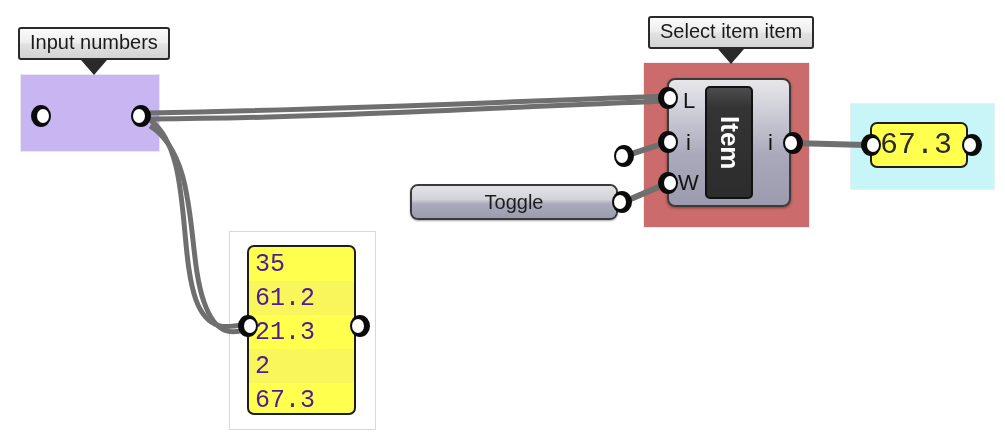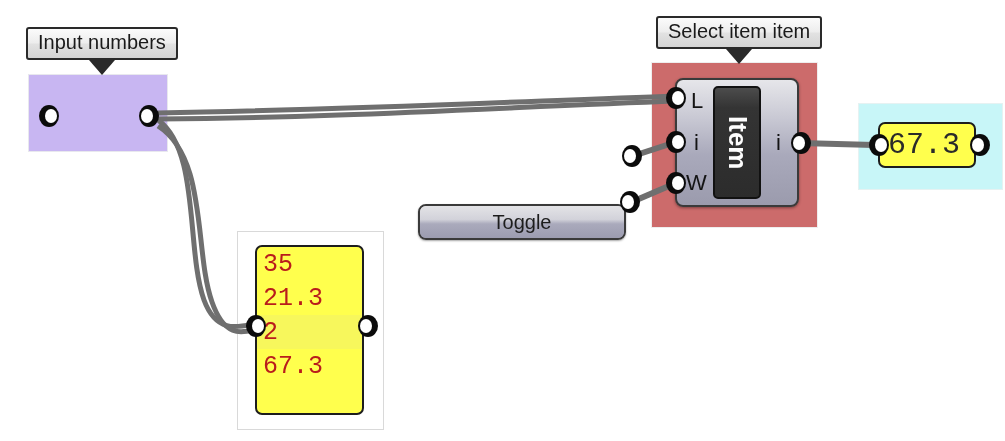--- a/index.html
+++ b/index.html
@@ -1,18 +1,18 @@
 <!DOCTYPE html>
 <html><head>
 <meta charset="utf-8">
 <style>
   html,body{margin:0;padding:0;background:#ffffff;}
   body{width:1005px;height:441px;position:relative;overflow:hidden;
        font-family:"Liberation Sans",sans-serif;}
-  #canvas{position:absolute;left:8px;top:0;width:814px;height:441px;}
+  #canvas{position:absolute;left:0;top:0;width:814px;height:441px;}
 
   svg.wires{position:absolute;left:0;top:0;width:1005px;height:441px;pointer-events:none;}
 
   
   .group{position:absolute;box-sizing:border-box;}
   .group.purple{background:#c8b6f2;border:1px solid #e8e8ee;}
   .group.red{background:#cc6b6b;border:1px solid #eeeeee;}
   .group.cyan{background:#c8f6f8;border:1px solid #e6f2f2;}
   .group.white{background:#ffffff;border:1px solid #d9d9d9;}
 
@@ -107,21 +107,21 @@
   }
   .nub.in::after{left:6px;}
   .nub.out::after{left:2px;}
 
   
   .panel-list{
     position:absolute;box-sizing:border-box;
     background:#ffff4d;border:2px solid #1d1d1d;border-radius:7px;overflow:hidden;
   }
   .panel-row{
-    font-family:"Liberation Mono",monospace;font-size:25px;color:#b91c1c;
+    font-family:"Liberation Mono",monospace;font-size:25px;color:#4c1d95;
     padding:0 6px;display:flex;align-items:center;
   }
   .panel-row.alt{background:#f7f75c;}
   .panel-single{
     position:absolute;box-sizing:border-box;
     background:#ffff4d;border:2px solid #1d1d1d;border-radius:7px;
     display:flex;align-items:center;
     font-family:"Liberation Mono",monospace;font-size:30px;color:#2a2a2a;
     padding-left:8px;
   }
@@ -162,41 +162,42 @@
   <div class="callout" style="left:648px;top:16px;">
     <div class="box">Select item item</div>
     <div class="tail" style="top:100%;margin-top:-2px;"></div>
   </div>
 
   <div class="nub in" style="left:31px;top:105px;"></div>
   <div class="nub out" style="left:131px;top:105px;"></div>
 
   <div class="nub out" style="left:614px;top:145px;"></div>
 
-  <div class="capsule" style="left:410px;top:184px;width:208px;height:36px;margin-top:20px;">
+  <div class="capsule" style="left:410px;top:184px;width:208px;height:36px;">
     <div class="cap-label small" style="flex:1;">Toggle</div>
   </div>
   <div class="nub out" style="left:612px;top:191px;"></div>
 
   <div class="component" style="left:667px;top:78px;width:124px;height:129px;">
     <div class="comp-core">
       <span>Item</span>
     </div>
     <div class="port-name" style="left:14px;top:8px;">L</div>
     <div class="port-name" style="left:17px;top:50px;">i</div>
     <div class="port-name" style="left:9px;top:90px;">W</div>
     <div class="port-name" style="right:16px;top:50px;">i</div>
   </div>
   <div class="nub in" style="left:658px;top:87px;"></div>
   <div class="nub in" style="left:658px;top:131px;"></div>
   <div class="nub in" style="left:658px;top:172px;"></div>
   <div class="nub out" style="left:783px;top:132px;"></div>
 
   <div class="panel-list" style="left:247px;top:245px;width:109px;height:170px;">
     <div class="panel-row" style="height:34px;">35</div>
+    <div class="panel-row alt" style="height:34px;">61.2</div>
     <div class="panel-row" style="height:34px;">21.3</div>
     <div class="panel-row alt" style="height:34px;">2</div>
     <div class="panel-row" style="height:34px;">67.3</div>
   </div>
   <div class="nub in" style="left:238px;top:315px;"></div>
   <div class="nub out" style="left:350px;top:315px;"></div>
 
   <div class="panel-single" style="left:870px;top:122px;width:98px;height:46px;">67.3</div>
   <div class="nub in" style="left:861px;top:134px;"></div>
   <div class="nub out" style="left:962px;top:134px;"></div>

